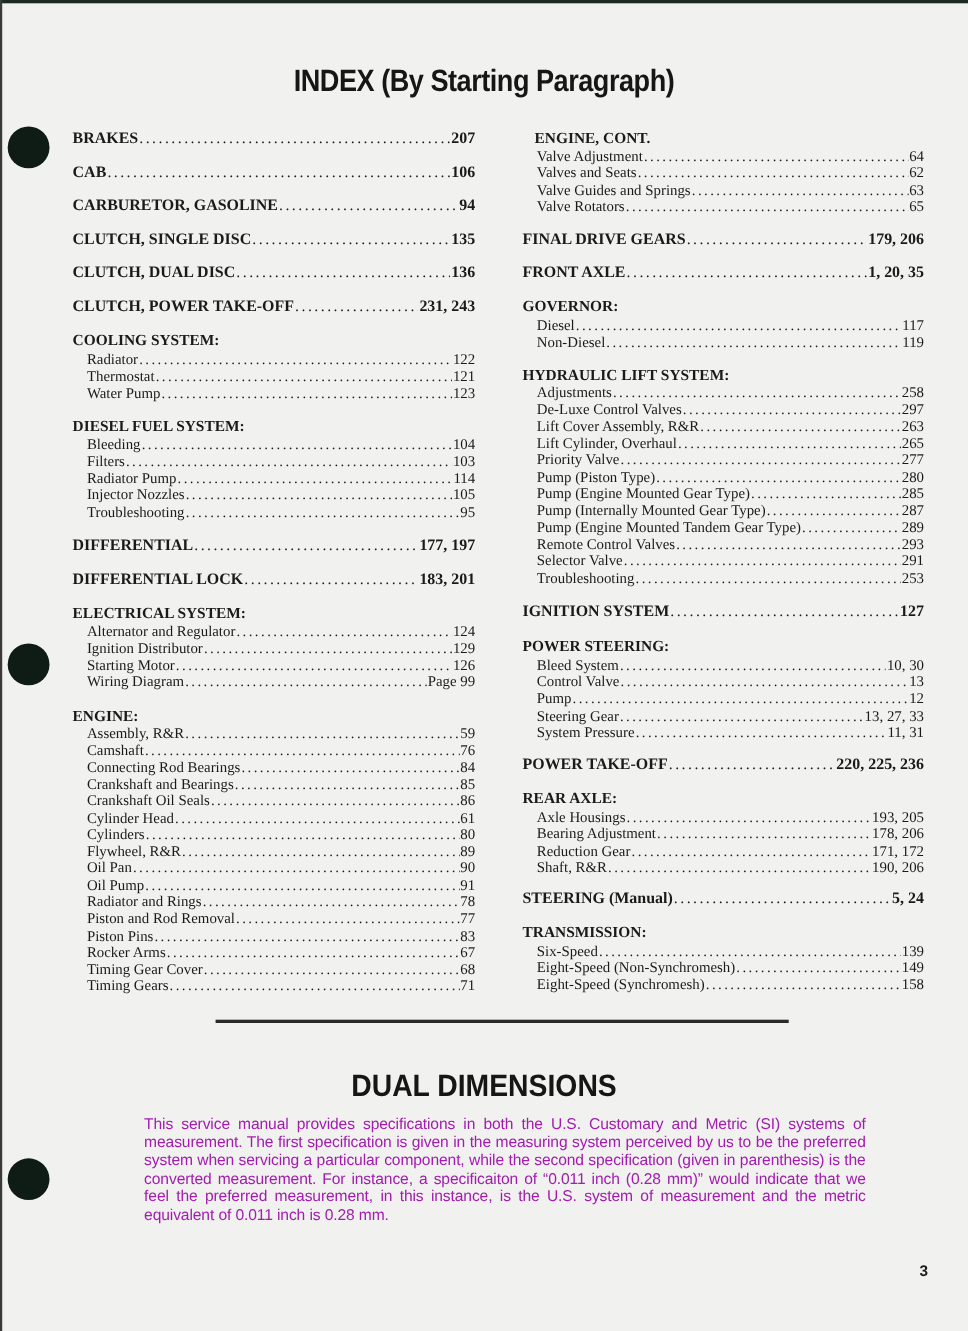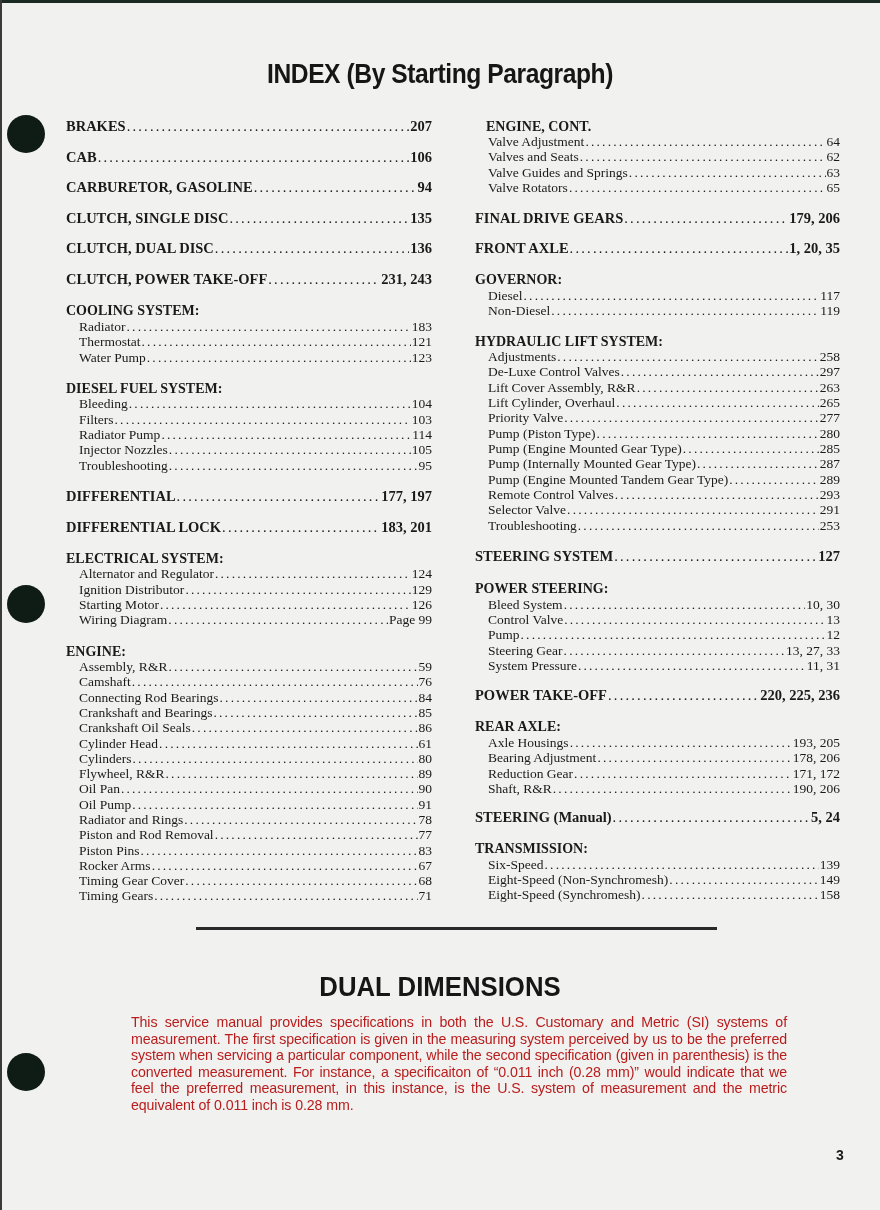--- a/index.html
+++ b/index.html
@@ -31,21 +31,21 @@
   .heading { position: absolute; left: 0; font-weight: bold; font-size: 14px; line-height: 15px; white-space: nowrap; }
   .divider { position: absolute; left: 196px; top: 927px; width: 521px; height: 3px; background: #2a2a2a; }
   .dd-title {
     position: absolute; left: 0; width: 880px; top: 971px; text-align: center;
     font-family: "Liberation Sans", "DejaVu Sans", sans-serif; font-weight: bold;
     font-size: 28px; color: #161616; transform: scaleX(0.92); transform-origin: center;
   }
   .dd-body {
     position: absolute; left: 131px; top: 1014px; width: 656px;
     font-family: "Liberation Sans", "DejaVu Sans", sans-serif; font-size: 14.2px;
-    line-height: 16.6px; text-align: justify; color: #b91c1c;
+    line-height: 16.6px; text-align: justify; color: #a21caf;
     letter-spacing: -0.1px;
   }
   .page-num {
     position: absolute; left: 836px; top: 1147px;
     font-family: "Liberation Sans", "DejaVu Sans", sans-serif; font-weight: bold; font-size: 14px;
   }
 </style>
 </head>
 <body>
 
@@ -86,21 +86,21 @@
   <div class="entry main" style="top:272px">
       <span class="label">CLUTCH, POWER TAKE-OFF</span>
       <span class="dots"></span>
       <span class="page">231, 243</span>
     </div>
 
   <div class="heading" style="top:303px">COOLING SYSTEM:</div>
   <div class="entry sub" style="top:319px">
       <span class="label">Radiator</span>
       <span class="dots"></span>
-      <span class="page">183</span>
+      <span class="page">122</span>
     </div>
   <div class="entry sub" style="top:334px">
       <span class="label">Thermostat</span>
       <span class="dots"></span>
       <span class="page">121</span>
     </div>
   <div class="entry sub" style="top:350px">
       <span class="label">Water Pump</span>
       <span class="dots"></span>
       <span class="page">123</span>
@@ -351,21 +351,21 @@
       <span class="dots"></span>
       <span class="page">291</span>
     </div>
   <div class="entry sub" style="top:518px">
       <span class="label">Troubleshooting</span>
       <span class="dots"></span>
       <span class="page">253</span>
     </div>
 
   <div class="entry main" style="top:549px">
-      <span class="label">STEERING SYSTEM</span>
+      <span class="label">IGNITION SYSTEM</span>
       <span class="dots"></span>
       <span class="page">127</span>
     </div>
 
   <div class="heading" style="top:581px">POWER STEERING:</div>
   <div class="entry sub" style="top:597px">
       <span class="label">Bleed System</span>
       <span class="dots"></span>
       <span class="page">10, 30</span>
     </div>

